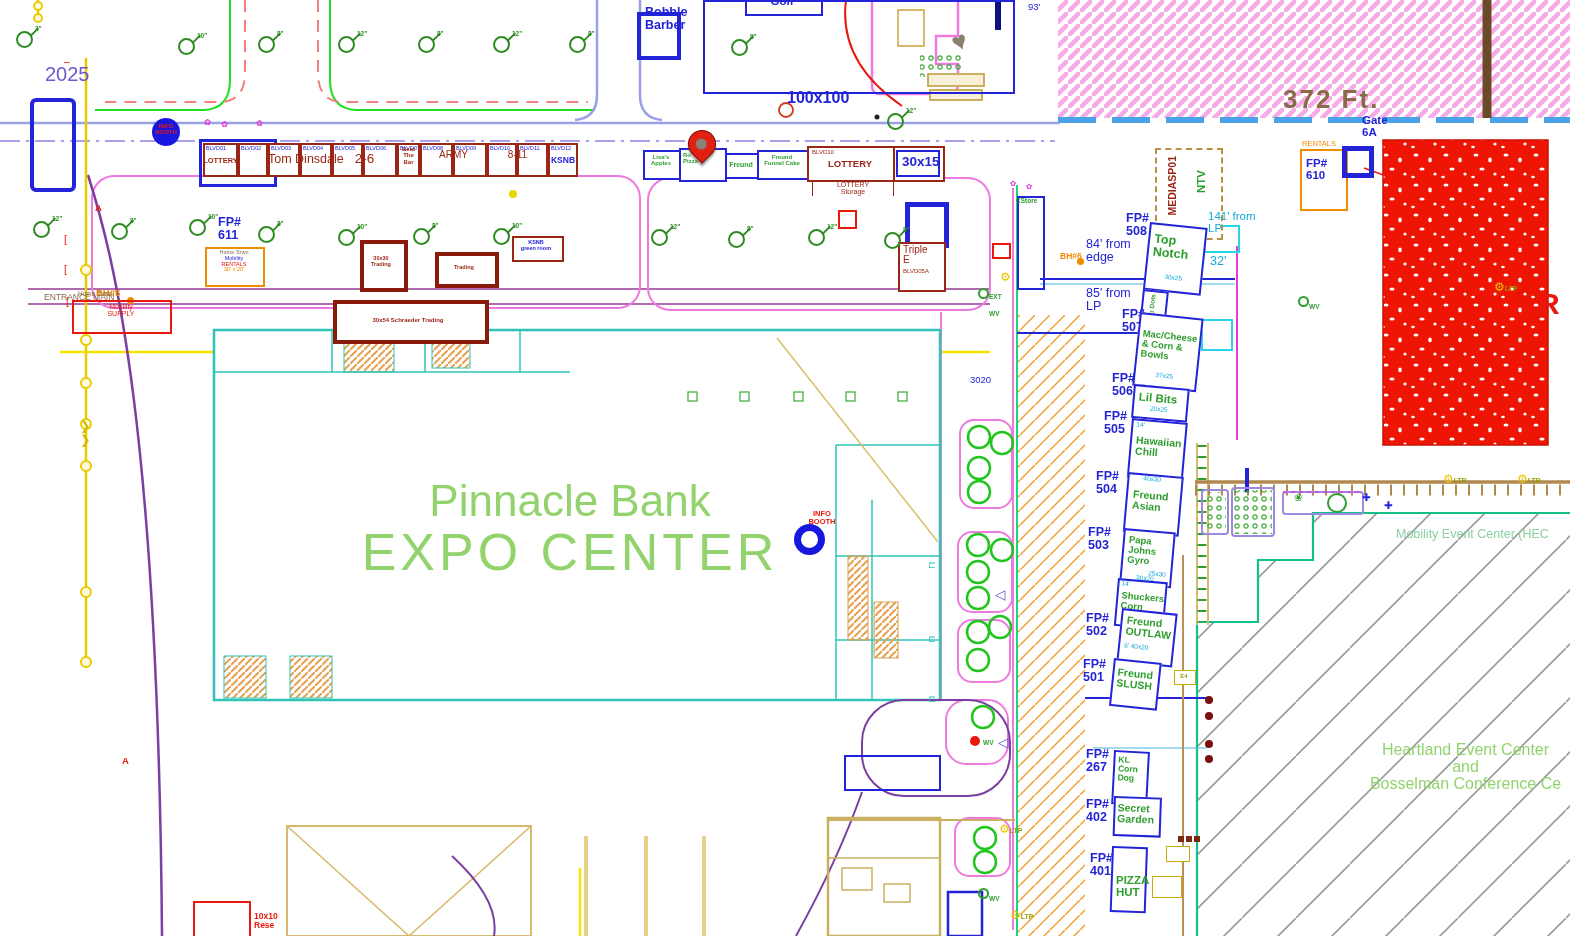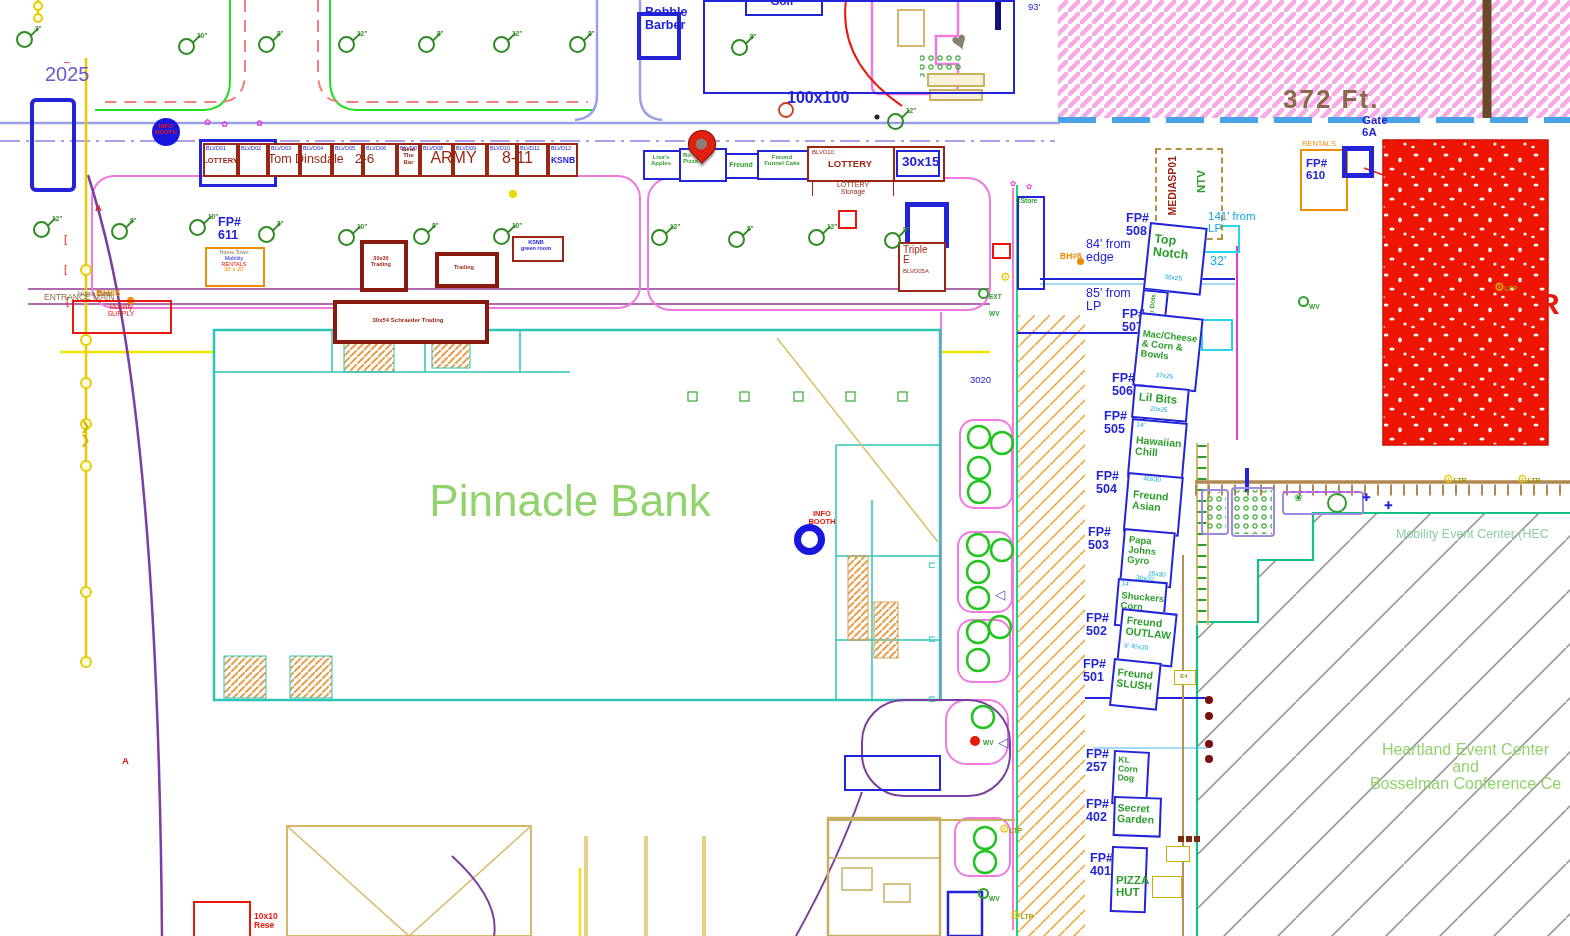--- a/index.html
+++ b/index.html
@@ -6,21 +6,21 @@
   #canvas{position:relative;width:1570px;height:936px;background:#fff;overflow:hidden;
           font-family:"Liberation Sans",sans-serif}
   #bg{position:absolute;left:0;top:0}
   .t{position:absolute;line-height:1.06;white-space:nowrap}
   .ctr{text-align:center}
   .b{font-weight:bold}
   .blu{color:#2323d8}.grn{color:#2e9e2e}.cyn{color:#12aae0}.red{color:#e8180c}
   .dkr{color:#9c2616}.org{color:#f08c00}.brn{color:#8a6a4a}.mag{color:#e33ad8}
   .olv{color:#9a9a00}.ltg{color:#92d36e}.pur{color:#6a5acd}.gld{color:#d8b800}.f6{font-size:6.5px}.f7{font-size:7.5px}.f8{font-size:8.5px}.f9{font-size:9.5px}
   .f10{font-size:10.5px}.f11{font-size:11.5px}.f12{font-size:12.5px}.f13{font-size:13.5px}
-  .f15{font-size:16px}.f16{font-size:16px}.f20{font-size:20px}.f26{font-size:26px}
+  .f15{font-size:10px}.f16{font-size:16px}.f20{font-size:20px}.f26{font-size:26px}
   .f44{font-size:44px}.f52{font-size:52px}
   .bx{position:absolute;border:2px solid #2323d8;background:#fff}
   .bxo{position:absolute;border:2.5px solid #2323d8;background:transparent}
   .rbx{position:absolute;border:2.5px solid #9c2616;background:#fff}
   .rbxk{position:absolute;border:4px solid #8b1a0e;background:#fff}
   .obx{position:absolute;border:2px solid #f08c00;background:#fff}
   .redbx{position:absolute;border:2px solid #e8180c;background:transparent}
   .vbx{position:absolute;border:2.5px solid #2323d8;background:#fff;transform-origin:0 0}
   .cell{position:absolute;top:143px;height:34px;border:2px solid #9c2616;background:#fff;box-sizing:border-box;overflow:hidden}
   .cellid{position:absolute;left:1px;top:0;font-size:5.5px;color:#2323d8;white-space:nowrap}
@@ -476,21 +476,21 @@
     </div>
 <div class="t blu b f12" style="left:1086px;top:612px"><span>FP#</span><br><span>502</span></div>
 <div class="vbx" style="left:1122px;top:608px;width:52px;height:50px;transform:rotate(6deg)">
   <div class="t grn b f10" style="left:4px;top:4px"><span>Freund</span><br><span>OUTLAW</span></div>
   <span class="t cyn" style="left:4px;top:32px;font-size:6.5px"><span>6'</span> <span>40x20</span></span>
     </div>
 <div class="t blu b f12" style="left:1083px;top:658px"><span>FP#</span><br><span>501</span></div>
 <div class="vbx" style="left:1114px;top:658px;width:44px;height:44px;transform:rotate(6deg)">
   <div class="t grn b f10" style="left:3px;top:6px"><span>Freund</span><br><span>SLUSH</span></div>
     </div>
-<div class="t blu b f12" style="left:1086px;top:748px"><span>FP#</span><br><span>257</span></div>
+<div class="t blu b f12" style="left:1086px;top:748px"><span>FP#</span><br><span>267</span></div>
 <div class="vbx" style="left:1114px;top:750px;width:32px;height:50px;transform:rotate(3deg)">
   <div class="t grn b f8" style="left:3px;top:3px"><span>KL</span><br><span>Corn</span><br><span>Dog</span></div>
     </div>
 <div class="t blu b f12" style="left:1086px;top:798px"><span>FP#</span><br><span>402</span></div>
 <div class="vbx" style="left:1114px;top:796px;width:44px;height:36px;transform:rotate(2deg)">
   <div class="t grn b f10" style="left:2px;top:4px"><span>Secret</span><br><span>Garden</span></div>
     </div>
 <div class="t blu b f12" style="left:1090px;top:852px"><span>FP#</span><br><span>401</span></div>
 <div class="vbx" style="left:1112px;top:846px;width:32px;height:62px;transform:rotate(2deg)"></div>
 <div class="t grn b f11" style="left:1116px;top:874px">
@@ -500,21 +500,21 @@
   <span class="t olv b ctr" style="left:0;top:2px;width:18px;font-size:6px">E4</span>
     </div>
 <div style="position:absolute;left:1166px;top:846px;width:22px;height:14px;border:1.5px solid #c8b000;background:#fff"></div>
 <div style="position:absolute;left:1152px;top:876px;width:28px;height:20px;border:1.5px solid #c8b000;background:#fff"></div>
 <span class="dot" style="left:1178px;top:836px;width:6px;height:6px;background:#7a2a10;border-radius:0"></span>
 <span class="dot" style="left:1186px;top:836px;width:6px;height:6px;background:#7a2a10;border-radius:0"></span>
 <span class="dot" style="left:1194px;top:836px;width:6px;height:6px;background:#7a2a10;border-radius:0"></span>
 
 <div class="t ltg ctr" style="left:280px;top:478px;width:580px">
   <span class="f44">Pinnacle Bank</span><br>
-  </div>
+  <span class="f52" style="letter-spacing:4px">EXPO CENTER</span></div>
 
 <div class="t red b ctr" style="left:796px;top:510px;width:52px;font-size:7.5px">
   <span>INFO</span><br><span>BOOTH</span></div>
 <div class="ring" style="left:794px;top:524px"></div>
 
 <span class="t f12" style="left:1396px;top:528px;color:#8bd0a0">Mobility Event Center (HEC</span>
 <div class="t ctr f16" style="left:1358px;top:742px;width:215px;color:#92d36e">
   <span>Heartland Event Center</span><br><span>and</span><br><span>Bosselman Conference Ce</span></div>
 
 <div class="redbx" style="left:193px;top:901px;width:54px;height:34px;border-width:2.5px"></div>

